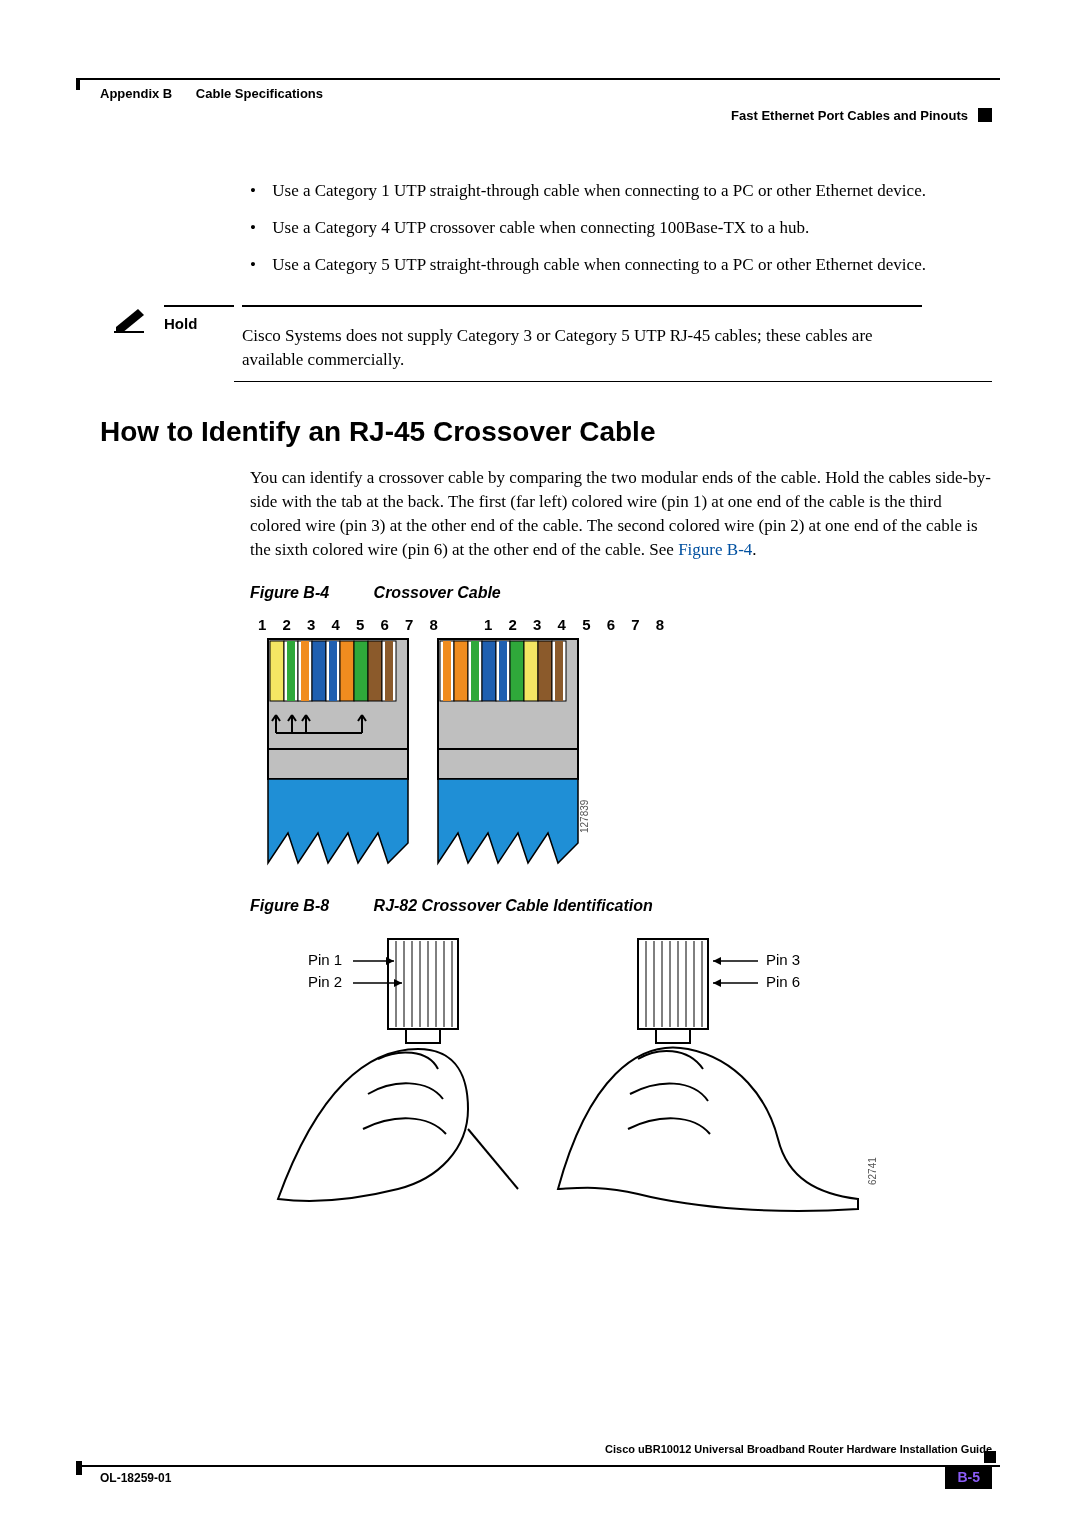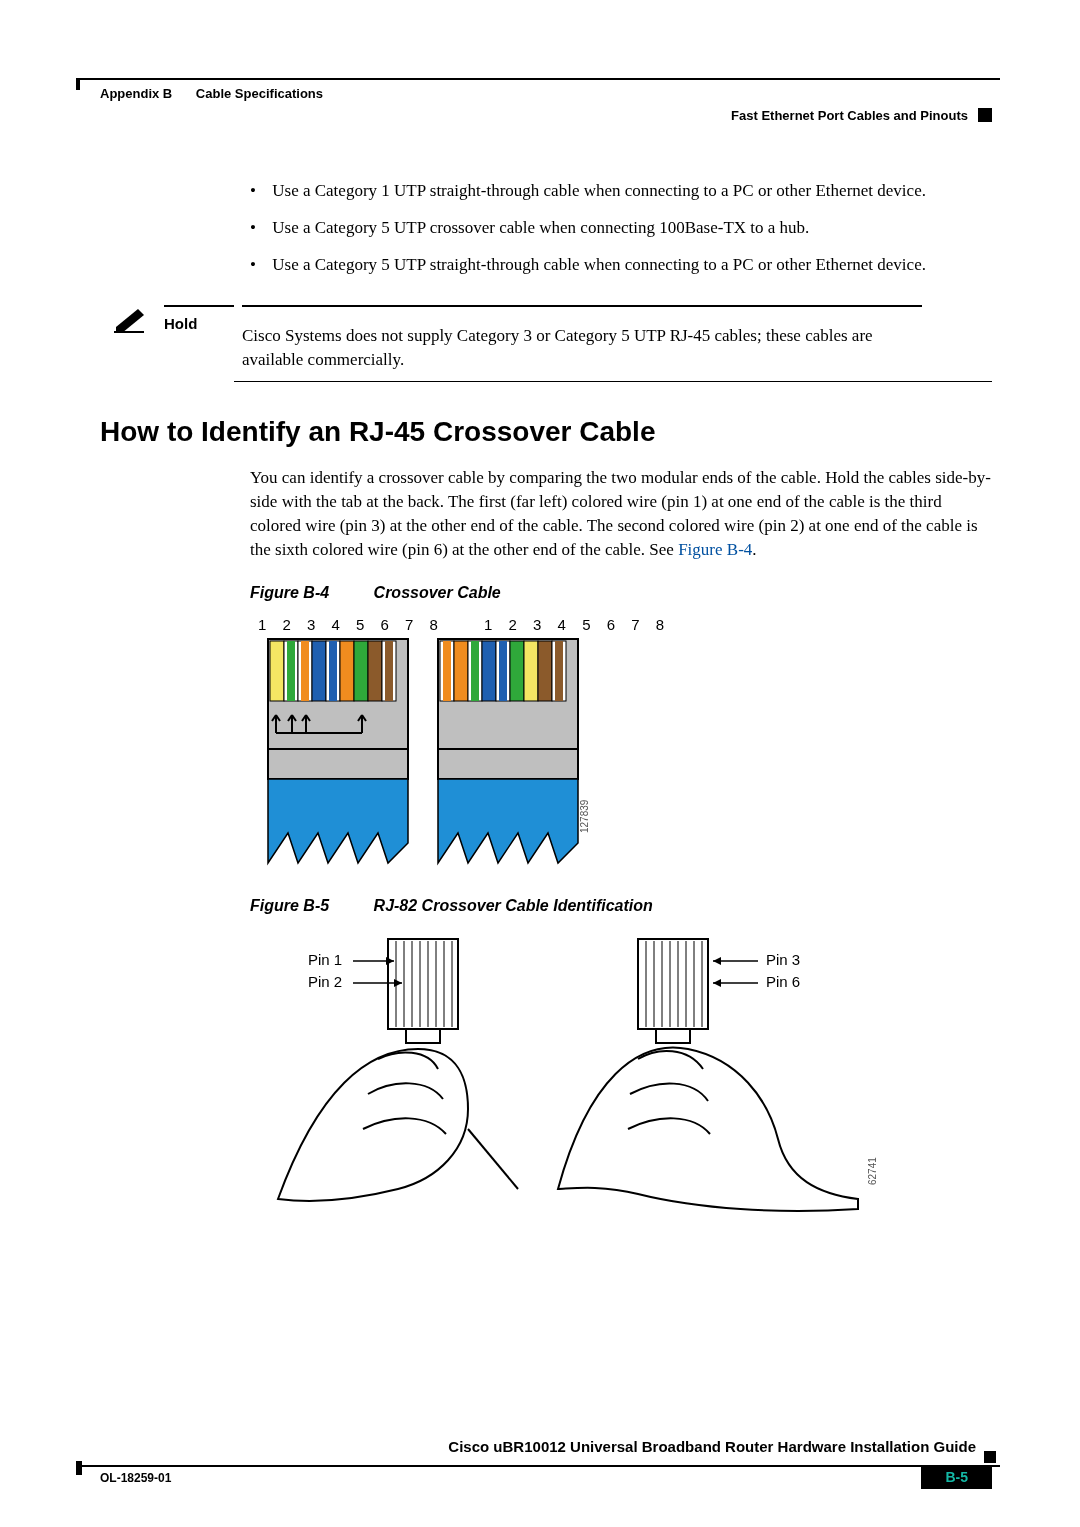--- a/index.html
+++ b/index.html
@@ -114,54 +114,54 @@
     font-style: italic;
     font-size:16px;
     margin-bottom:14px;
     margin-top:20px;
   }
   .figure-caption .fig-title { margin-left:40px; }
   .figure-area {
     margin-left:158px;
   }
   .pin-labels { font-family: Arial, sans-serif; font-size:15px; letter-spacing:6px; }
-  .pin-row { display:inline-block; margin-right:30px; }
+  .pin-row { display:inline-block; margin-right:30px;font-weight:bold; }
   .link { color:#0050a0; }
   .footer-rule {
     position:absolute;
     bottom:60px;
     left:80px; right:80px;
     border-top:2px solid #000;
   }
   .footer-title {
     position:absolute;
     bottom:72px;
-    right:104px;
-    font-family: Arial, sans-serif;
-    font-weight:bold;
-    font-size:15px;
+    right:88px;
+    font-family: Arial, sans-serif;
+    font-weight:bold;
+    font-size:11px;
   }
   .footer-docnum {
     position:absolute;
     bottom:42px;
     left:100px;
     font-family: Arial, sans-serif;
     font-weight:bold;
     font-size:12px;
   }
   .page-badge {
     position:absolute;
     bottom:38px;
     right:88px;
     background:#000;
-    color:#14b8a6;
+    color:#8b5cf6;
     font-family: Arial, sans-serif;
     font-weight:bold;
     font-size:14px;
-    padding:4px 24px;
+    padding:4px 12px;
   }
   .footer-sq {
     position:absolute;
     bottom:64px; right:84px;
     width:12px; height:12px; background:#000;
   }
   .footer-sq-left {
     position:absolute;
     bottom:52px; left:76px;
     width:6px; height:14px; background:#000;
@@ -186,21 +186,21 @@
 
   <div class="content">
 
     <div class="bullets">
       <div class="bullet-item">
         <span class="bullet-dot">•</span>
         <span class="bullet-text">Use a Category 1 UTP straight-through cable when connecting to a PC or other Ethernet device.</span>
       </div>
       <div class="bullet-item">
         <span class="bullet-dot">•</span>
-        <span class="bullet-text">Use a Category 5 UTP crossover cable when connecting 100Base-TX to a hub.</span>
+        <span class="bullet-text">Use a Category 4 UTP crossover cable when connecting 100Base-TX to a hub.</span>
       </div>
       <div class="bullet-item">
         <span class="bullet-dot">•</span>
         <span class="bullet-text">Use a Category 5 UTP straight-through cable when connecting to a PC or other Ethernet device.</span>
       </div>
     </div>
 
     <div class="note-block">
       <span class="note-icon">
         <svg viewBox="0 0 36 28">
@@ -272,21 +272,21 @@
           <rect x="124" y="8" width="14" height="60" fill="#fff" stroke="#000"></rect>
           <rect x="127" y="8" width="8" height="60" fill="#8b5a2b"></rect>
           <rect x="10" y="116" width="140" height="30" fill="#bfbfbf" stroke="#000" stroke-width="2"></rect>
           <polygon points="10,146 150,146 150,210 130,230 120,200 100,230 90,200 70,230 60,200 40,230 30,200 10,230" fill="#1f8fd6" stroke="#000" stroke-width="1.5"></polygon>
         </g>
         <text x="330" y="200" class="fig-id" transform="rotate(-90 330 200)">127839</text>
       </svg>
     </div>
 
     <div class="figure-caption">
-      <span>Figure B-5</span>
+      <span>Figure B-8</span>
       <span class="fig-title">RJ-82 Crossover Cable Identification</span>
     </div>
 
     <div class="figure-area">
       <svg width="640" height="290" viewBox="0 0 640 290">
 
         <g stroke="#000" stroke-width="2" fill="#fff">
           <rect x="130" y="10" width="70" height="90"></rect>
           <g stroke-width="1">
             <line x1="138" y1="12" x2="138" y2="98"></line>

